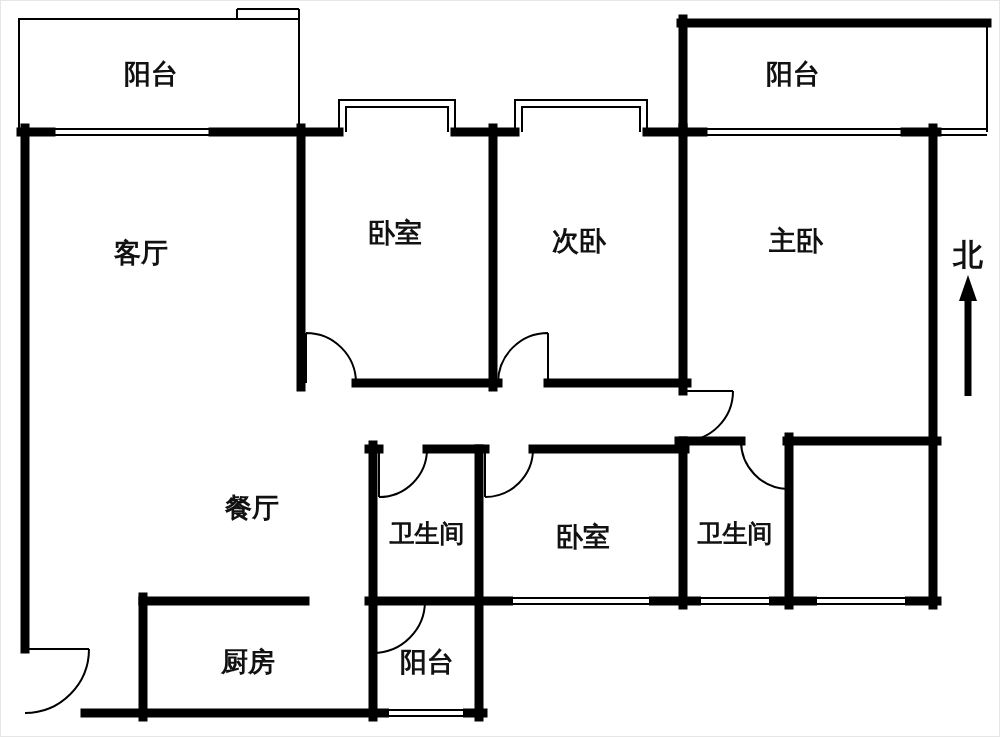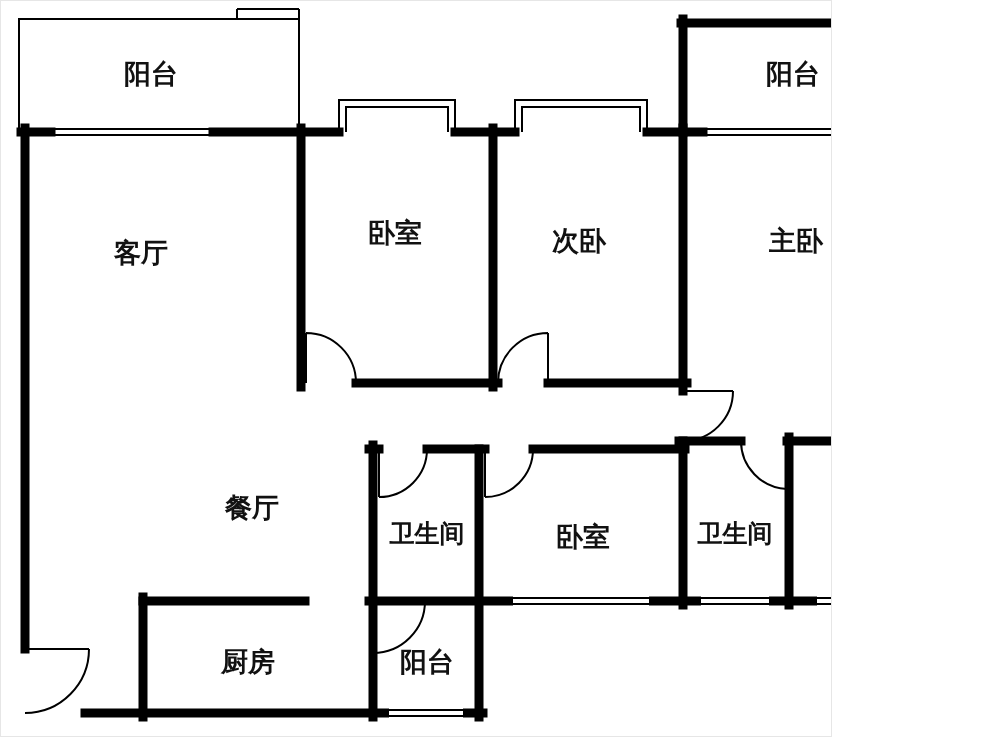--- a/index.html
+++ b/index.html
@@ -3,21 +3,21 @@
 <meta charset="utf-8">
 <style>
   html, body {
     margin: 0;
     padding: 0;
     background: #ffffff;
     font-family: "DejaVu Sans", sans-serif;
   }
   .page {
     position: relative;
-    width: 832px;
+    width: 1000px;
     height: 737px;
     background: #ffffff;
     overflow: hidden;
     box-sizing: border-box;
     border: 1px solid #e6e6e6;
   }
   svg { position: absolute; left: 0; top: 0; }
   .room-label {
     font-family: "DejaVu Sans", sans-serif;
     font-weight: 700;

